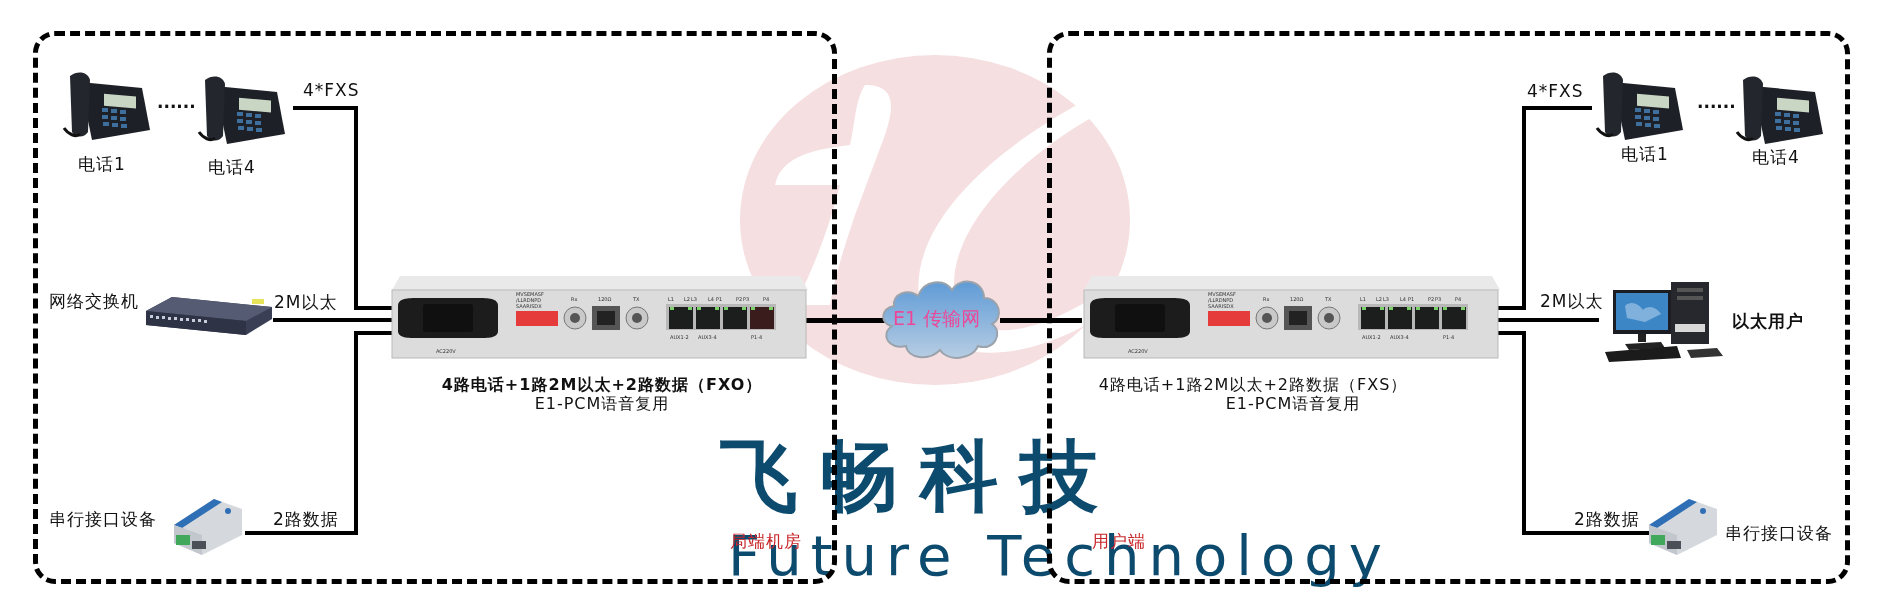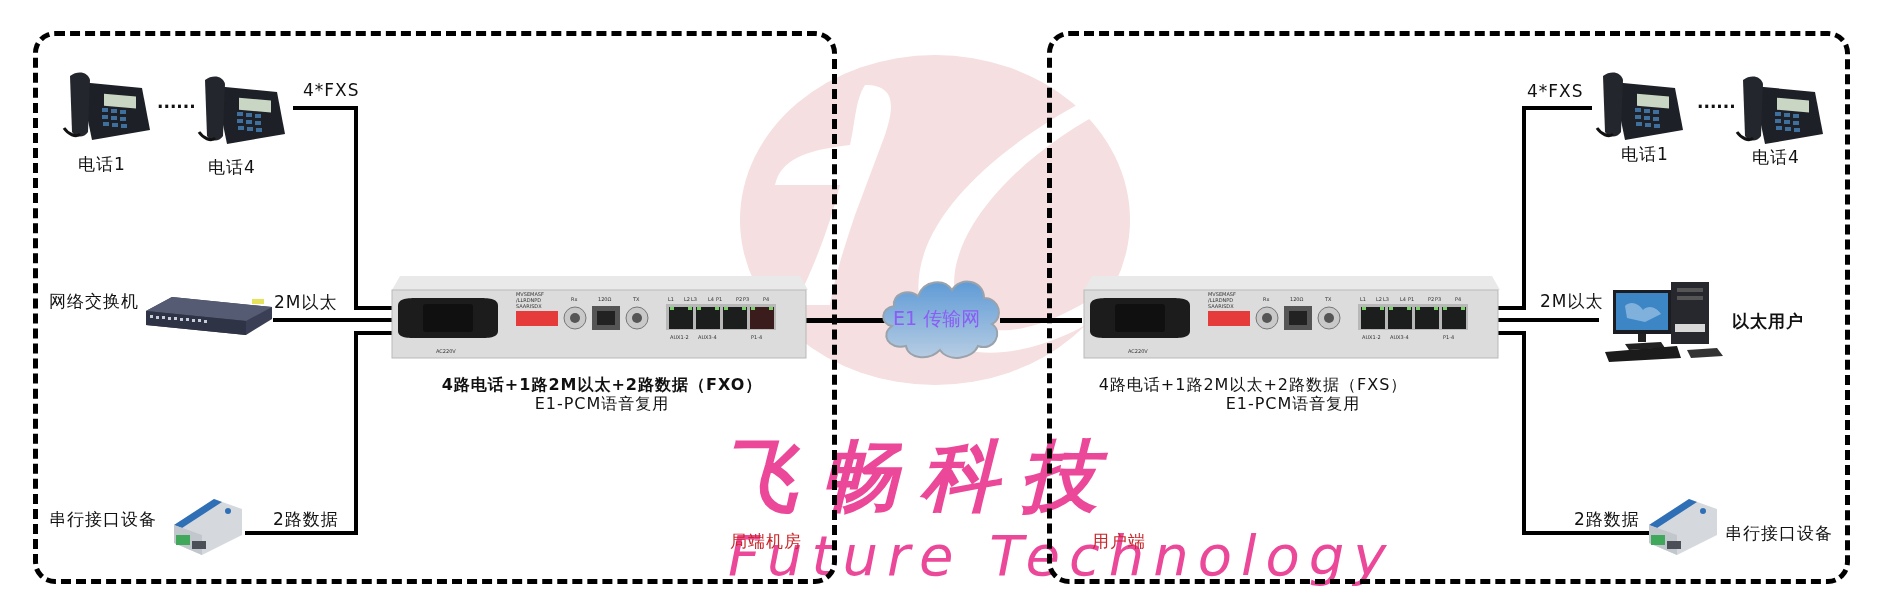--- a/index.html
+++ b/index.html
@@ -2,21 +2,21 @@
 <html><head>
 <meta charset="utf-8">
 <style>
   html,body{margin:0;padding:0;background:#fff;}
   body{width:1877px;height:614px;position:relative;overflow:hidden;font-family:"DejaVu Sans","Liberation Sans",sans-serif;color:#111;}
   .lbl{position:absolute;font-size:17px;white-space:nowrap;letter-spacing:1px;color:#111;}
   .cap{position:absolute;font-size:16px;text-align:center;white-space:nowrap;line-height:19px;letter-spacing:1px;}
   .red{color:#c8282c;font-size:17px;}
   .dash{position:absolute;border:5px dashed #000;border-radius:22px;box-sizing:border-box;}
   .wire{position:absolute;background:#000;}
-  .wm-text{position:absolute;color:#ec4899;white-space:nowrap;font-style:italic;}
+  .wm-text{position:absolute;color:#0c4a6e;white-space:nowrap;}
   svg{position:absolute;overflow:visible;}
   .port-lbl{font-size:5px;fill:#333;font-family:"DejaVu Sans",sans-serif;}
 </style>
 </head>
 <body>
 
 <svg style="left:735px;top:45px;" width="400" height="350" viewBox="0 0 400 350">
   <ellipse cx="200" cy="175" rx="195" ry="165" fill="#f5dfe0"></ellipse>
   <path d="M130 40 C160 40 160 60 150 90 L120 170 C110 200 100 230 95 260 L60 260 C80 220 95 180 105 140 L40 140 C45 115 70 105 115 100 C120 80 120 55 130 40 Z" fill="#fff"></path>
   <path d="M380 60 C280 110 210 190 220 250 C230 300 300 300 390 230 L395 250 C310 320 200 330 185 260 C170 180 260 100 370 45 Z" fill="#fff"></path>
@@ -178,21 +178,21 @@
 
 <svg style="left:878px;top:274px;" width="128" height="88" viewBox="0 0 128 88">
   <defs>
     <linearGradient id="cg" x1="0" y1="0" x2="0" y2="1">
         <stop offset="0" stop-color="#5f9bd6"></stop>
         <stop offset="1" stop-color="#b7cde3"></stop>
       </linearGradient>
   </defs>
   <path d="M14 52 C2 50 2 34 16 32 C14 20 30 14 40 22 C46 6 66 4 74 16 C82 2 106 6 106 24 C122 24 126 44 114 50 C126 58 116 78 100 72 C94 86 70 88 62 76 C50 88 30 84 28 72 C10 76 2 60 14 52 Z" fill="url(#cg)" stroke="#9aa3ab" stroke-width="2"></path>
 </svg>
-<div class="lbl" style="left:893px;top:306px;font-size:19px;letter-spacing:0;color:#8b5cf6;">E1 传输网</div>
+<div class="lbl" style="left:893px;top:306px;font-size:19px;letter-spacing:0;color:#ec4899;">E1 传输网</div>
 
 <svg style="left:1080px;top:276px;" width="420" height="84" viewBox="0 0 420 84">
   <path d="M4 14 L12 0 L412 0 L420 14 Z" fill="#e9e9e9"></path>
   <rect x="4" y="14" width="414" height="68" fill="#dcdcdc" stroke="#b9b9b9"></rect>
   <path d="M10 30 C10 22 20 22 30 22 L90 22 C100 22 110 22 110 30 L110 55 C110 62 100 62 90 62 L30 62 C20 62 10 62 10 55 Z" fill="#1c1c1c"></path>
   <rect x="35" y="28" width="50" height="28" fill="#101010" rx="3"></rect>
   <text x="48" y="77" class="port-lbl">AC220V</text>
   <text x="128" y="20" class="port-lbl">MVSEMASF</text>
   <text x="128" y="26" class="port-lbl">/LLRDNPD</text>
   <text x="128" y="32" class="port-lbl">SAARISDX</text>

